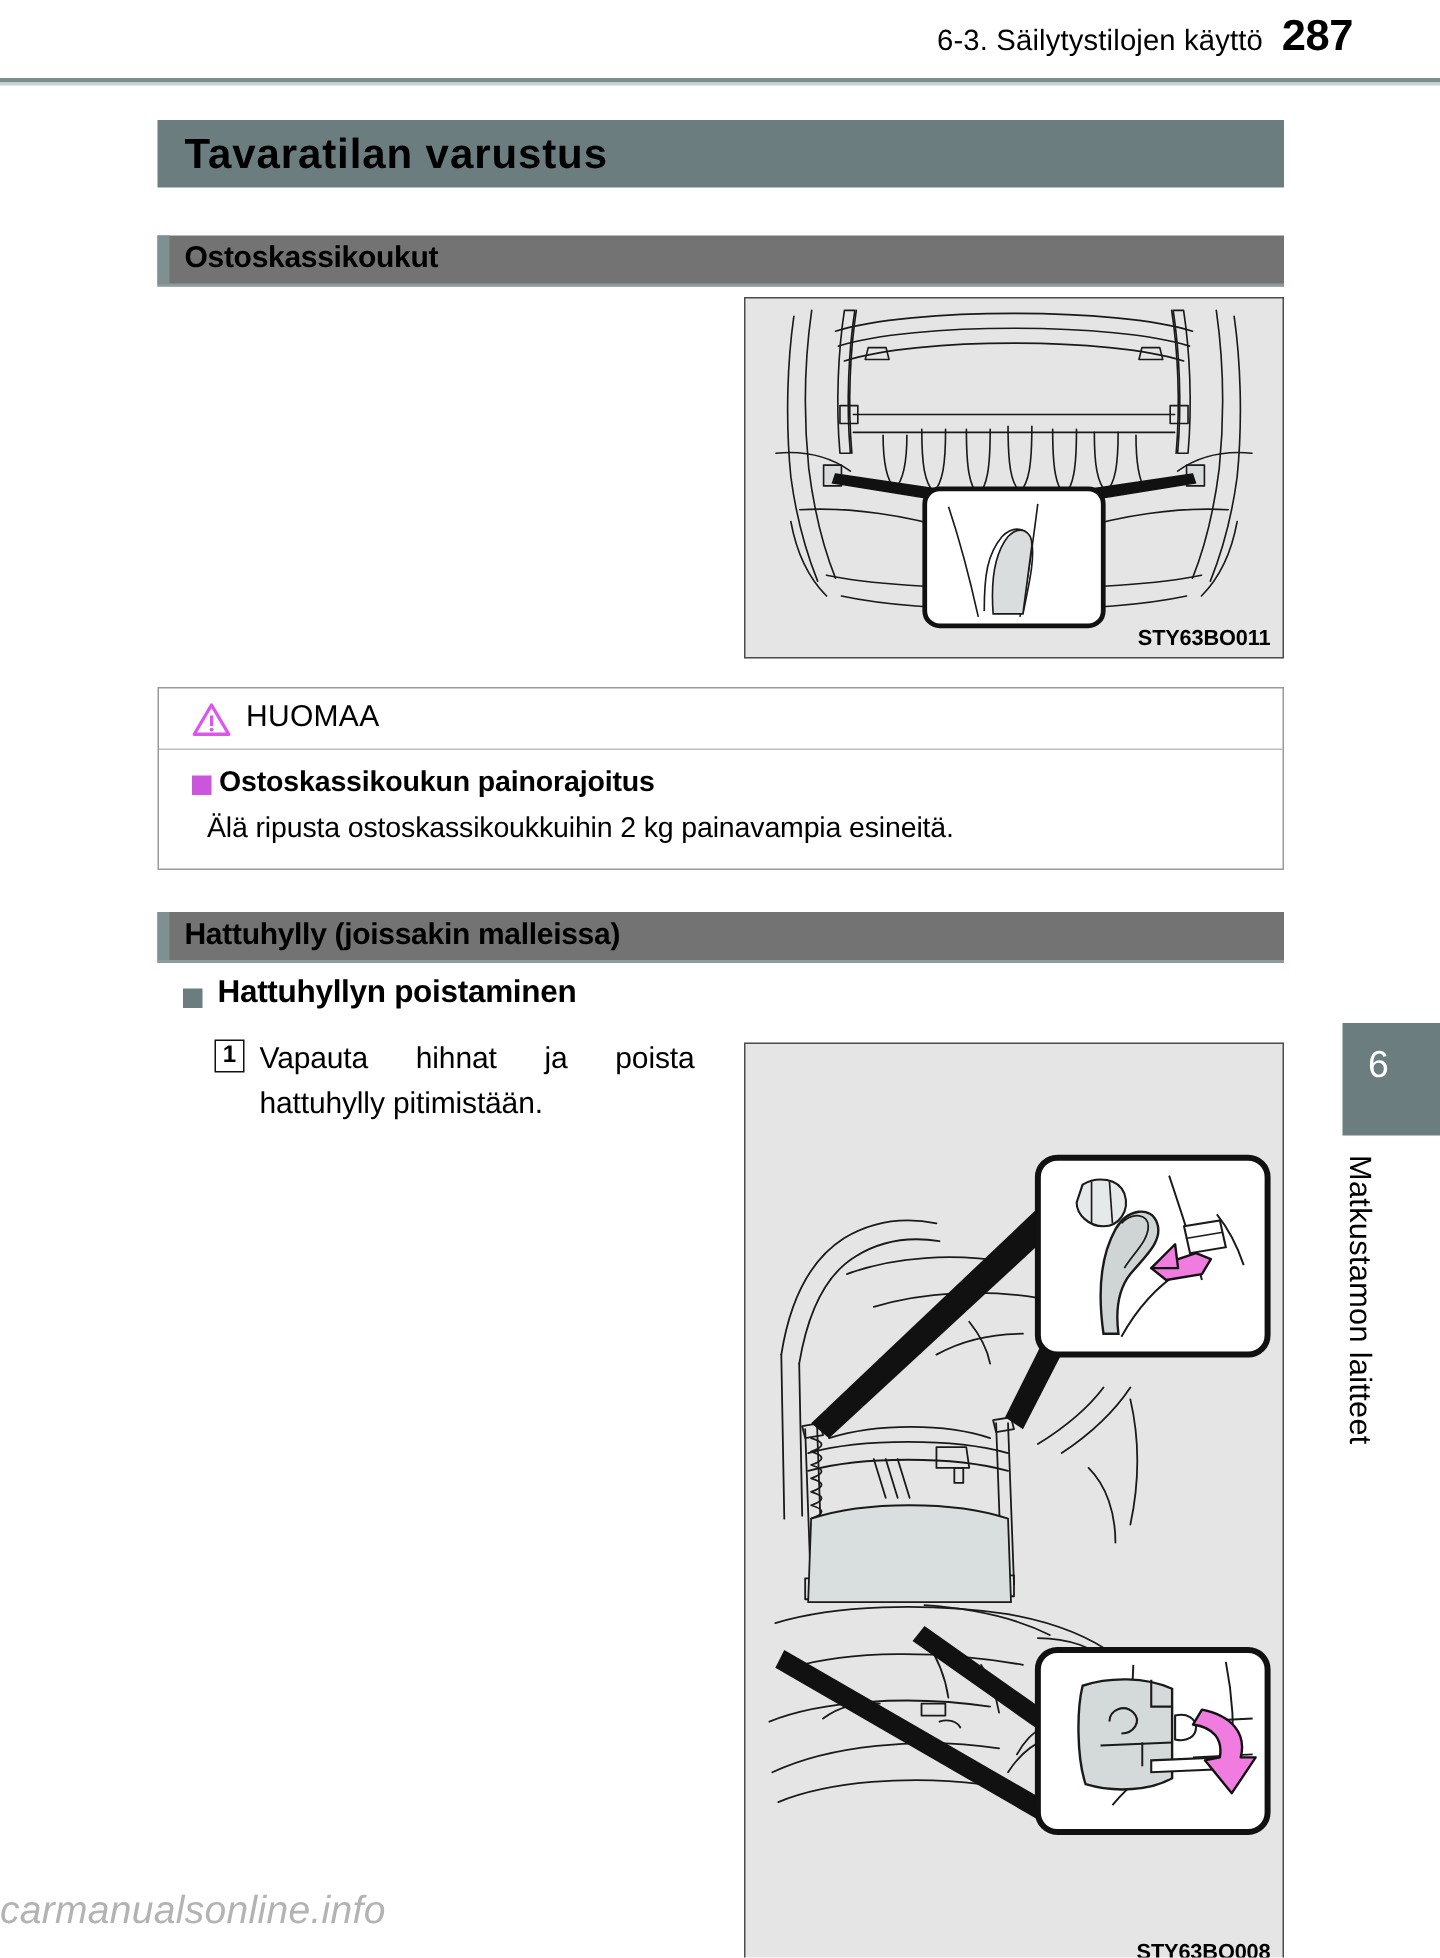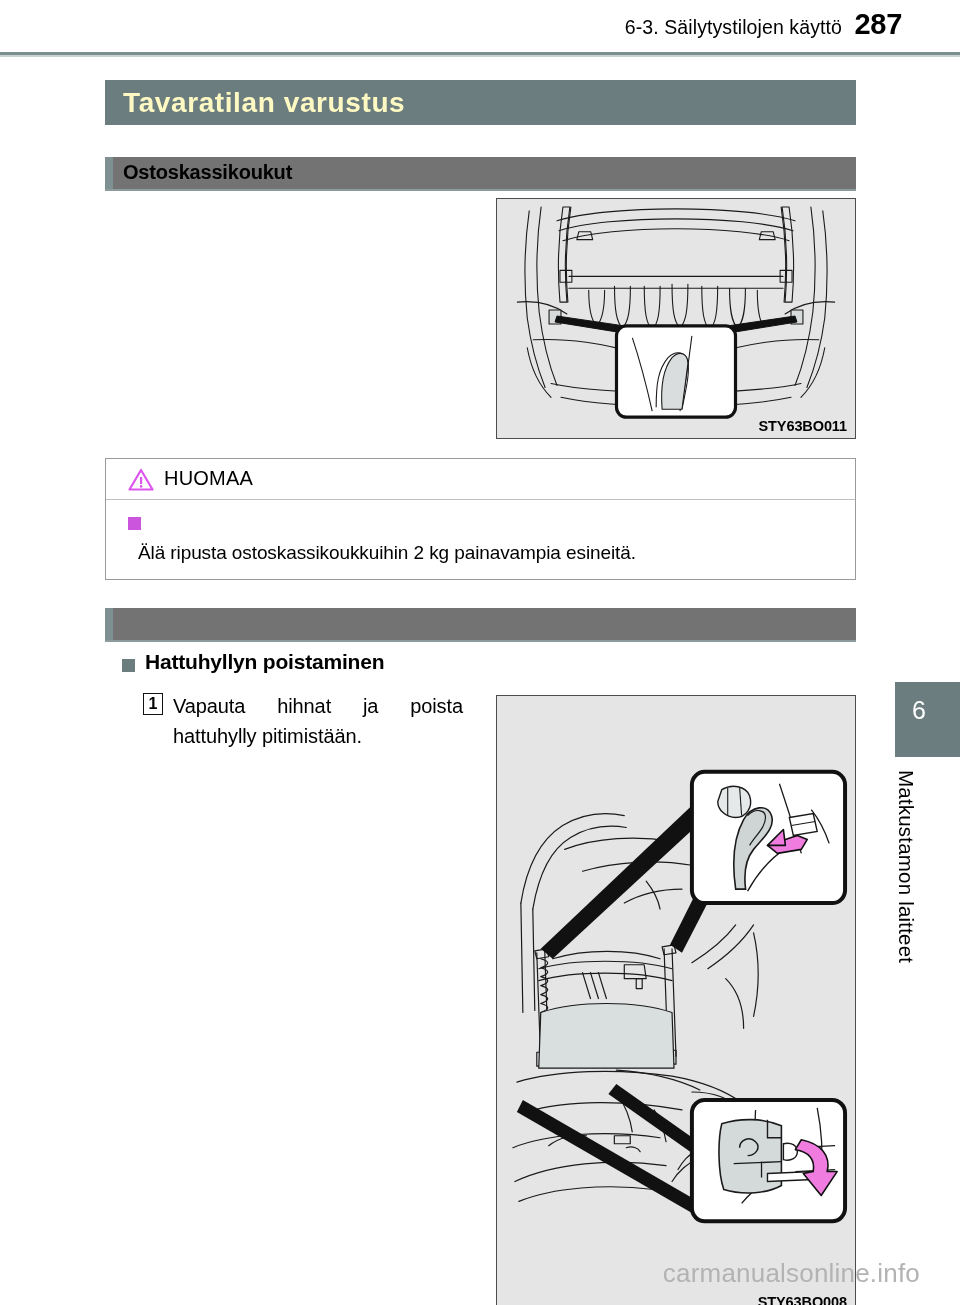--- a/index.html
+++ b/index.html
@@ -63,21 +63,21 @@
     width: 751px;
     height: 45px;
     background: #6b7d7e;
   }
   #chapter-title-text {
     position: absolute;
     left: 18px;
     top: 7px;
     font-size: 28px;
     font-weight: bold;
-    color: #fef9c3;
+    color: #000000;
     letter-spacing: 0.6px;
   }
 
   
   .section-bar {
     position: absolute;
     height: 32px;
     width: 751px;
     left: 105px;
     background: #737373;
@@ -273,24 +273,24 @@
     white-space: nowrap;
     letter-spacing: 0.2px;
   }
 
   
   #watermark {
     position: absolute;
     left: 0;
     right: 40px;
     bottom: 16px;
-    text-align: right;
     font-size: 26px;
     color: #b3b3b3;
     letter-spacing: 0.2px;
+    font-style: italic;
   }
 </style>
 </head>
 <body>
 
 <div id="page-header">
   <div id="header-title">6-3. Säilytystilojen käyttö</div>
   <div id="page-number">287</div>
   <div id="header-rule"></div>
   <div id="header-rule-shadow"></div>
@@ -376,25 +376,27 @@
 <div id="notice-box">
   <div id="notice-head">
     <svg id="notice-warning-icon" viewBox="0 0 26 23">
       <path d="M13 2 L24.5 21.5 L1.5 21.5 Z" fill="none" stroke="#dd55ee" stroke-width="2.2" stroke-linejoin="round"></path>
       <rect x="12" y="9" width="2.2" height="7" fill="#dd55ee"></rect>
       <circle cx="13.1" cy="18.4" r="1.3" fill="#dd55ee"></circle>
     </svg>
     <div id="notice-head-label">HUOMAA</div>
   </div>
   <div id="notice-bullet"></div>
+  <div id="notice-sub-title">Ostoskassikoukun painorajoitus</div>
   <div id="notice-body-text">Älä ripusta ostoskassikoukkuihin 2 kg painavampia esineitä.</div>
 </div>
 
 <div class="section-bar" id="section-bar-shelf">
   <div class="accent"></div>
+  <div class="section-label">Hattuhylly (joissakin malleissa)</div>
 </div>
 
 <div id="subsection-shelf-remove">
   <div id="subsection-bullet"></div>
   <div id="subsection-title">Hattuhyllyn poistaminen</div>
 </div>
 <div id="step-1">
   <div id="step-1-number">1</div>
   <div id="step-1-text">Vapauta hihnat ja poista hattuhylly pitimistään.</div>
 </div>

